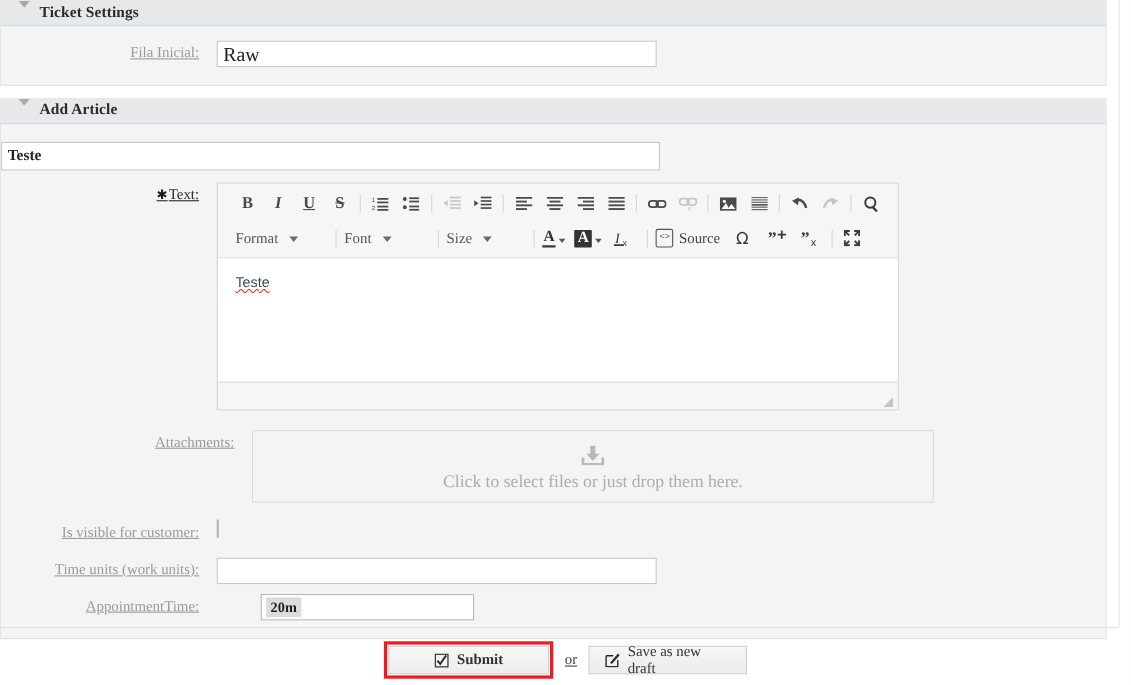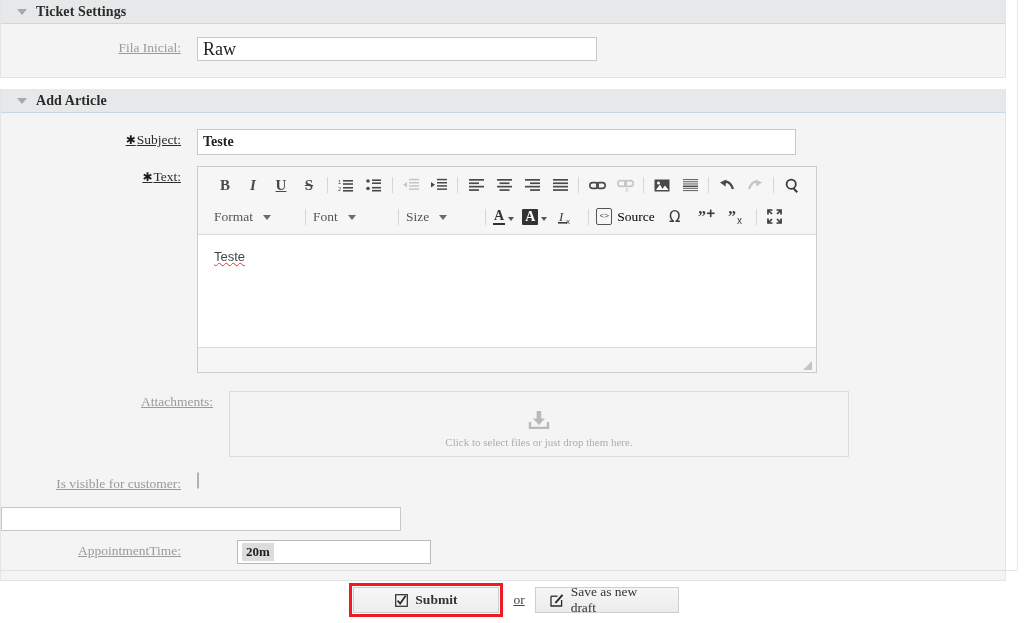--- a/index.html
+++ b/index.html
@@ -24,21 +24,21 @@
     border-left: 1px solid #e5e5e5;
     border-right: 1px solid #e5e5e5;
   }
   .panel-header {
     background: #e7e8e9;
     border-bottom: 1px solid #c9d7e1;
     height: 24px;
     line-height: 24px;
     padding: 0 0 0 16px;
     display: flex;
-    align-items: center;
+    align-items: flex-start;
     box-sizing: border-box;
   }
   .panel-header .tri {
     width: 0;
     height: 0;
     border-left: 5px solid transparent;
     border-right: 5px solid transparent;
     border-top: 6px solid #a9a9a9;
     margin-right: 9px;
     margin-top: 1px;
@@ -185,21 +185,21 @@
     display: flex;
     align-items: center;
     height: 22px;
     cursor: pointer;
     margin-right: 8px;
     flex: none;
   }
   .srcbtn .slabel {
     font-family: "Liberation Serif", serif;
     font-size: 13.5px;
-    color: #000000;
+    color: #404040;
     margin-left: 5px;
   }
   .srcglyph {
     width: 14px; height: 15px;
     border: 1px solid #555;
     border-radius: 2px;
     font-size: 8px;
     line-height: 13px;
     text-align: center;
     color: #444;
@@ -276,21 +276,21 @@
     display: flex;
     flex-direction: column;
     align-items: center;
     justify-content: flex-end;
     padding-bottom: 8px;
     cursor: pointer;
   }
   .dz-icon { color: #b9b9b9; margin-bottom: 3px; }
   .dz-text {
     font-family: "Liberation Serif", serif;
-    font-size: 11px;
+    font-size: 16px;
     color: #adadad;
   }
 
   
   .cbox {
     width: 15px;
     height: 15px;
     border: 1px solid #a8b4c2;
     border-radius: 3px;
     background: #ffffff;
@@ -406,23 +406,20 @@
 </div>
 
 <div class="panel" id="add-article">
   <div class="panel-header">
     <span class="tri"></span>
     <span class="panel-title">Add Article</span>
   </div>
   <div class="panel-body">
 
     <div class="row" style="padding-top:4px;">
-      <div class="lbl req">
-        <span class="star">✱</span><span>Subject:</span>
-      </div>
       <div class="field">
         <input class="txt subject" type="text" value="Teste" style="">
       </div>
     </div>
 
     <div class="row" style="padding-top:9px;">
       <div class="lbl req">
         <span class="star">✱</span><span>Text:</span>
       </div>
       <div class="field">
@@ -658,20 +655,21 @@
     </div>
 
     <div class="row" style="padding-top:14px;">
       <div class="lbl">Is visible for customer:</div>
       <div class="field">
         <span class="cbox"></span>
       </div>
     </div>
 
     <div class="row" style="padding-top:10px;">
+      <div class="lbl">Time units (work units):</div>
       <div class="field">
         <input class="txt w400" type="text" value="" style="">
       </div>
     </div>
 
     <div class="row" style="padding-top:7px;gap:40px;">
       <div class="lbl">AppointmentTime:</div>
       <div class="field">
         <div class="chipfield">
           <span class="chip">20m</span>

